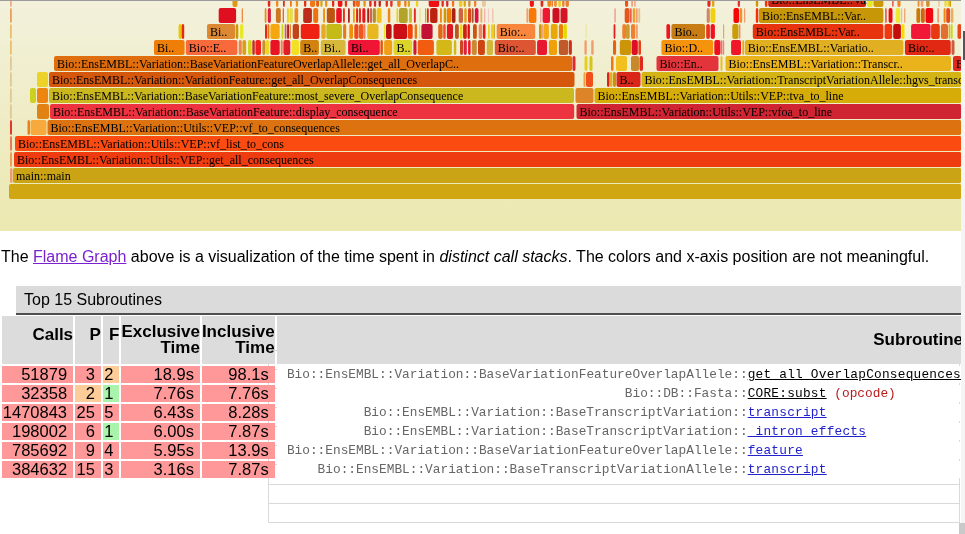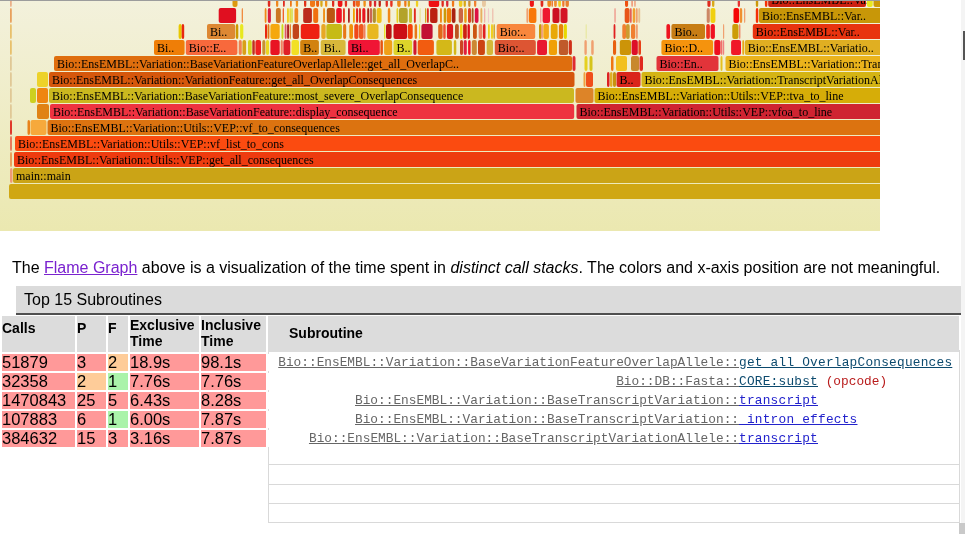--- a/index.html
+++ b/index.html
@@ -1,29 +1,29 @@
 <!DOCTYPE html>
 <html><head><meta charset="utf-8"><style>
 html,body{margin:0;padding:0;background:#fff;}
 body{font-family:"Liberation Sans",sans-serif;width:965px;height:534px;overflow:hidden;}
-.fg{width:880px;height:231px;overflow:hidden;}
-p.expl{margin:11px;padding:0;font-size:16px;color:#000;position:absolute;top:247.7px;left:1px;white-space:nowrap;}
+.fg{width:965px;height:231px;overflow:hidden;}
+p.expl{margin:0;padding:0;font-size:16px;color:#000;position:absolute;top:247.7px;left:1px;white-space:nowrap;}
 p.expl a{color:#7a22cf;}
 .band{position:absolute;top:286px;left:0;width:965px;height:27px;background:#dbdbdb;font-size:16px;line-height:27px;border-bottom:2px solid #4f4f4f;margin-left:16px;}
 .band span{padding-left:8px;}
 table.sub{position:absolute;top:313.5px;left:0;border-spacing:2px;border-collapse:separate;font-size:16.5px;}
-table.sub th{background:#dcdcdc;font-size:14px;line-height:15.9px;font-weight:bold;padding:0;text-align:left;vertical-align:middle;height:36px;}
-table.sub td{padding:0 6px 0 0;height:17.1px;line-height:17.1px;text-align:left;white-space:nowrap;overflow:hidden;}
+table.sub th{background:#dcdcdc;font-size:17px;line-height:15.9px;font-weight:bold;padding:0;text-align:right;vertical-align:middle;height:48px;}
+table.sub td{padding:0 6px 0 0;height:17.1px;line-height:17.1px;text-align:right;white-space:nowrap;overflow:hidden;}
 table.sub td.n{background:#ff9999;}
 table.sub td.o{background:#fecc99;}
 table.sub td.g{background:#aaf3aa;}
 table.sub td.sr{background:#fff;font-family:"Liberation Mono",monospace;font-size:12.8px;text-align:left;padding:0;}
-td.sr .pre{display:inline-block;width:471px;text-align:right;color:#666;text-decoration:underline;}
+td.sr .pre{display:inline-block;width:471px;text-align:right;color:#666;}
 td.sr a{color:#2222cc;letter-spacing:0.22px;}
-td.sr a.v{color:#0c4a6e;}
+td.sr a.v{color:#000000;}
 td.sr .gr{color:#b91c1c;}
 </style></head>
 <body>
 <div class="fg"><svg width="965" height="231" viewBox="0 0 965 231" font-family="Liberation Serif, serif" font-size="12">
 <defs>
         <linearGradient id="bg" x1="0" y1="0" x2="0" y2="1">
           <stop offset="0" stop-color="#f3f1dc"></stop>
           <stop offset="1" stop-color="#ebe8b0"></stop>
         </linearGradient>
       </defs>
@@ -419,26 +419,34 @@
       </tr>
 <tr>
         <td class="n">1470843</td>
         <td class="n">25</td>
         <td class="n">5</td>
         <td class="n">6.43s</td>
         <td class="n">8.28s</td>
         <td class="sr"><span class="pre">Bio::EnsEMBL::Variation::BaseTranscriptVariation::</span><a href="#s">transcript</a></td>
       </tr>
 <tr>
-        <td class="n">107883</td>
+        <td class="n">198002</td>
         <td class="n">6</td>
         <td class="g">1</td>
         <td class="n">6.00s</td>
         <td class="n">7.87s</td>
         <td class="sr"><span class="pre">Bio::EnsEMBL::Variation::BaseTranscriptVariation::</span><a href="#s">_intron_effects</a></td>
+      </tr>
+<tr>
+        <td class="n">785692</td>
+        <td class="n">9</td>
+        <td class="n">4</td>
+        <td class="n">5.95s</td>
+        <td class="n">13.9s</td>
+        <td class="sr"><span class="pre">Bio::EnsEMBL::Variation::BaseVariationFeatureOverlapAllele::</span><a href="#s">feature</a></td>
       </tr>
 <tr>
         <td class="n">384632</td>
         <td class="n">15</td>
         <td class="n">3</td>
         <td class="n">3.16s</td>
         <td class="n">7.87s</td>
         <td class="sr"><span class="pre">Bio::EnsEMBL::Variation::BaseTranscriptVariationAllele::</span><a href="#s">transcript</a></td>
       </tr>
 </tbody>

